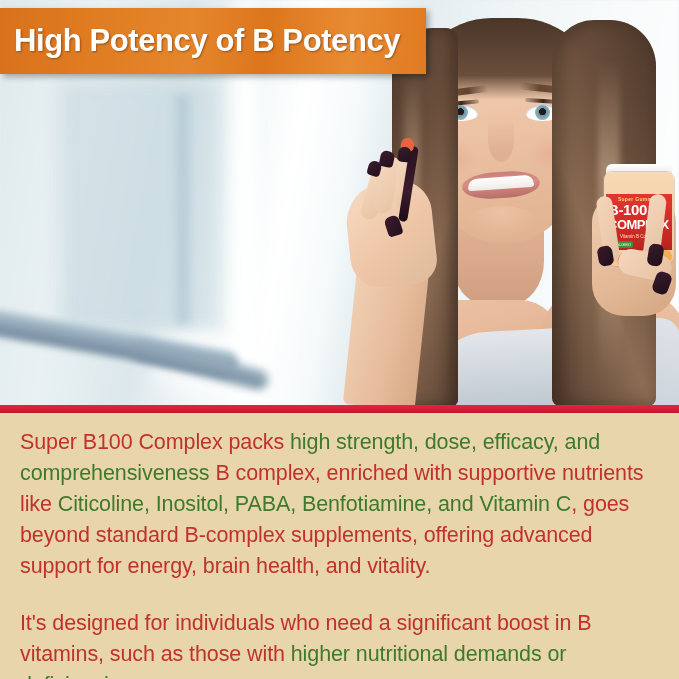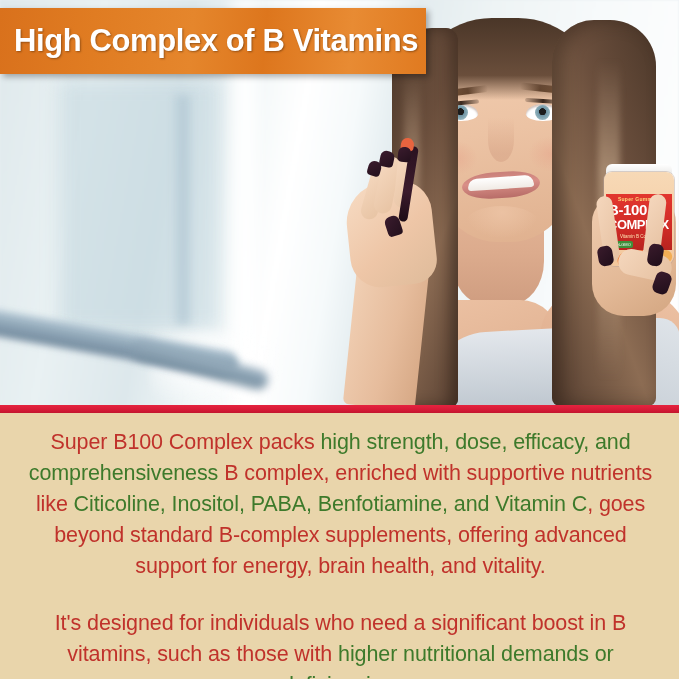--- a/index.html
+++ b/index.html
@@ -432,21 +432,20 @@
     height: 266px;
     background: #e9d5ab;
     padding: 14px 18px 0 20px;
     box-sizing: border-box;
   }
   .para {
     font-size: 21.5px;
     line-height: 31px;
     letter-spacing: -.1px;
     margin: 0 0 26px 0;
-    text-align: center;
   }
   .red   { color: #c0322b; }
   .green { color: #3d7a2b; }
 </style>
 </head>
 <body>
 
 <div class="page">
 
   <div class="photo">
@@ -517,21 +516,21 @@
       </div>
       <div class="rfinger rf1"></div>
       <div class="rfinger rf2"></div>
       <div class="rfinger rf3"></div>
       <div class="rnail rn1"></div>
       <div class="rnail rn2"></div>
       <div class="rnail rn3"></div>
     </div>
 
     <div class="banner">
-      <div class="banner-title">High Complex of B Vitamins</div>
+      <div class="banner-title">High Potency of B Potency</div>
     </div>
   </div>
 
   <div class="divider"></div>
 
   <div class="textpanel">
     <p class="para"><span class="red">Super B100 Complex packs </span><span class="green">high strength, dose, efficacy, and comprehensiveness </span><span class="red">B complex, enriched with supportive nutrients like </span><span class="green">Citicoline, Inositol, PABA, Benfotiamine, and Vitamin C</span><span class="red">, goes beyond standard B-complex supplements, offering advanced support for energy, brain health, and vitality.</span></p>
     <p class="para"><span class="red">It's designed for individuals who need a significant boost in B vitamins, such as those with </span><span class="green">higher nutritional demands or deficiencies.</span></p>
   </div>
 

